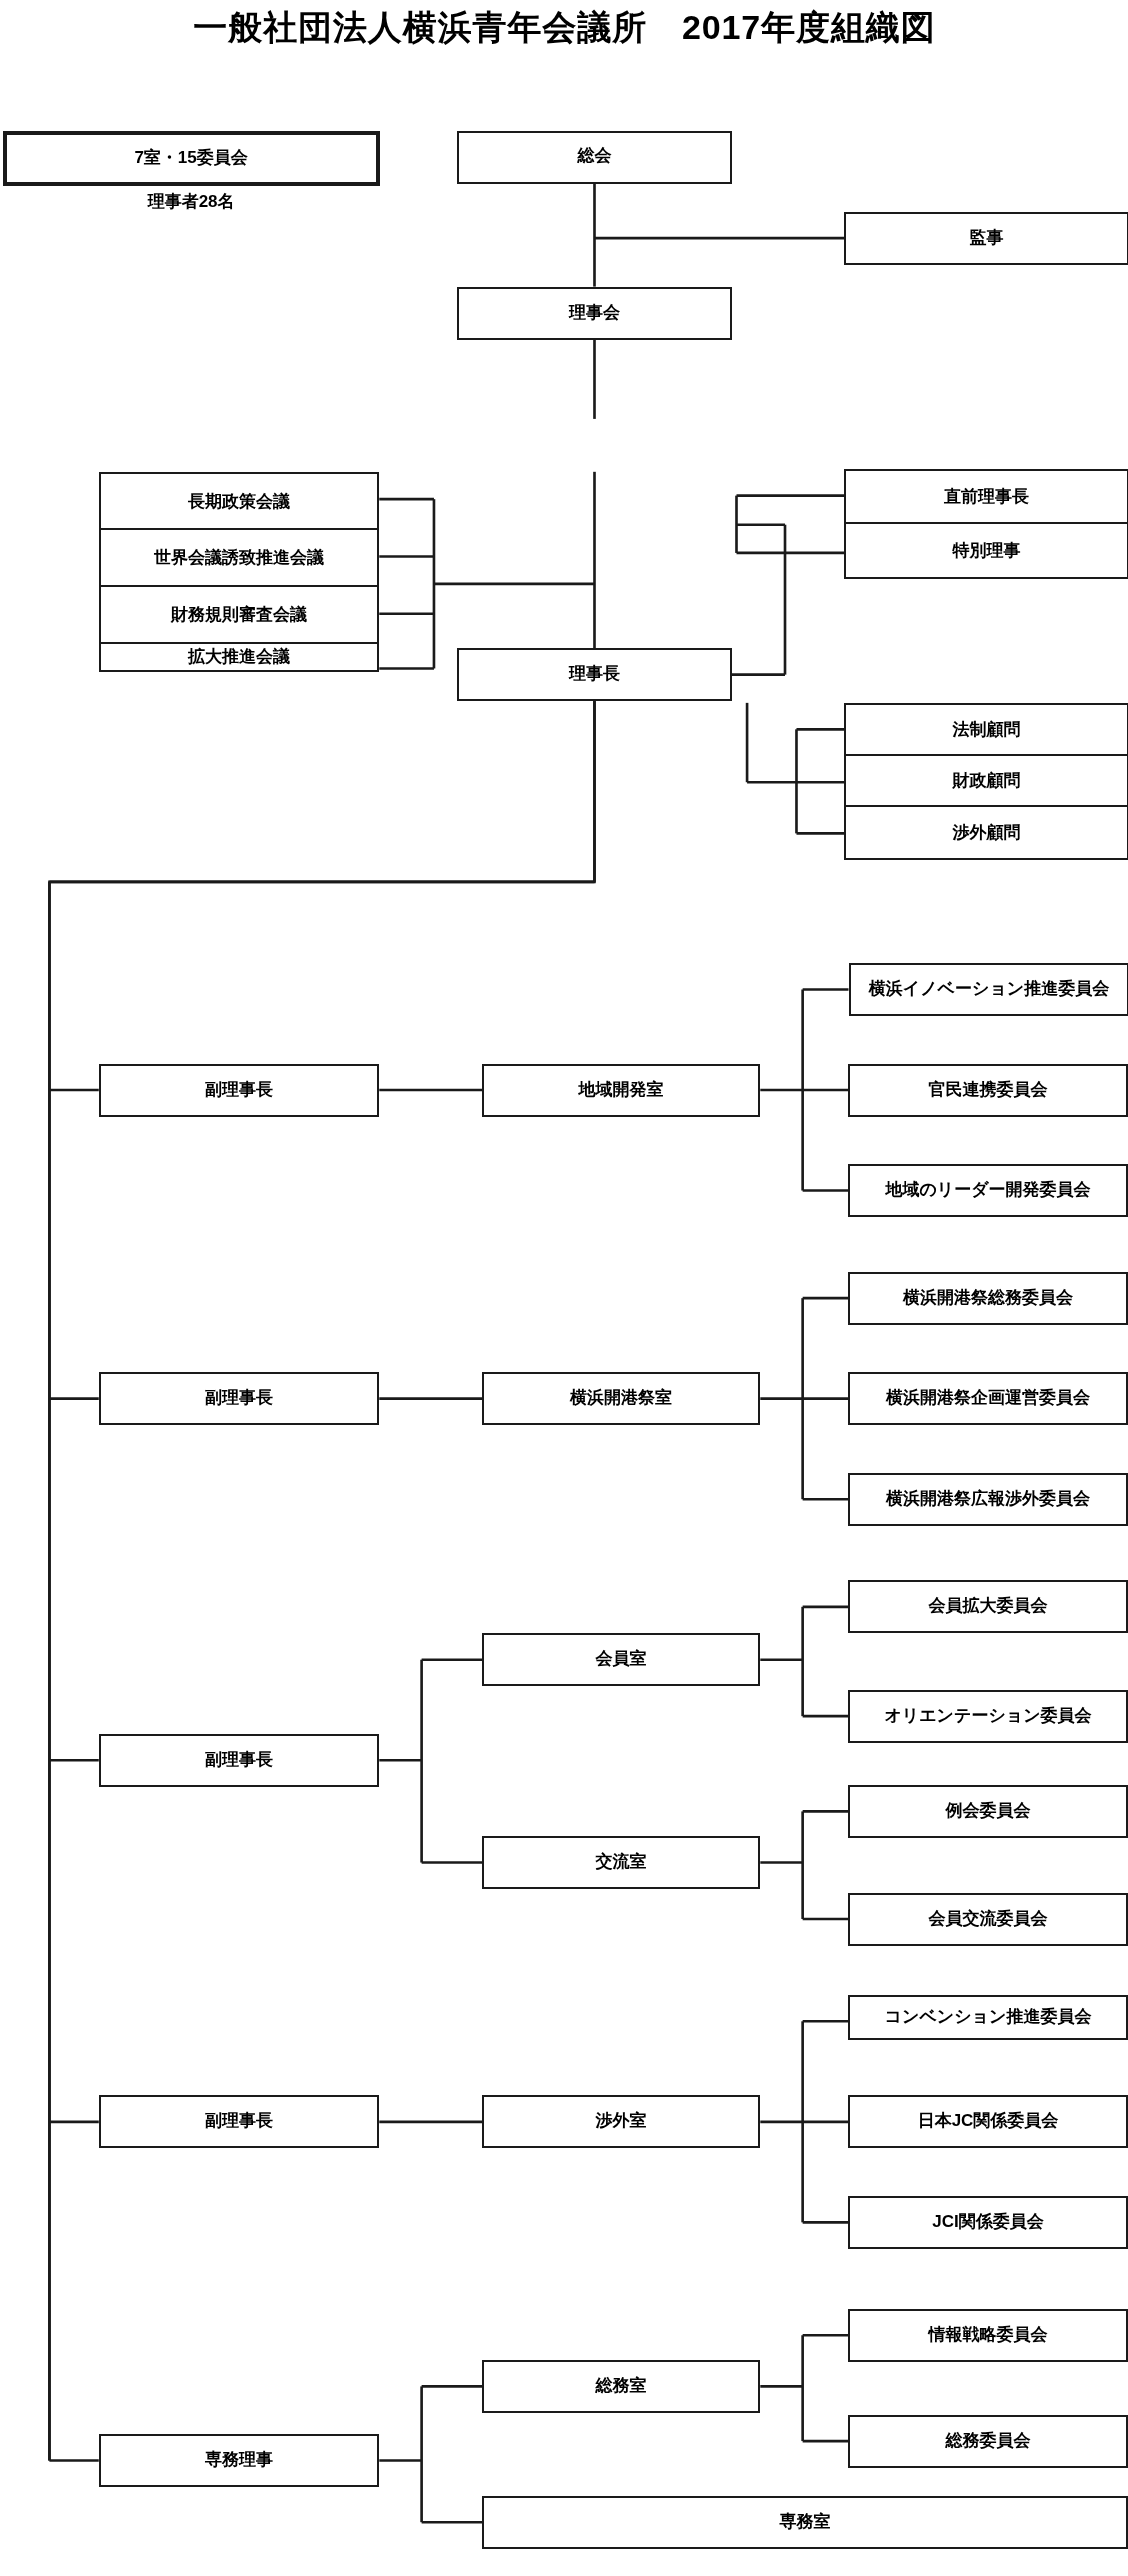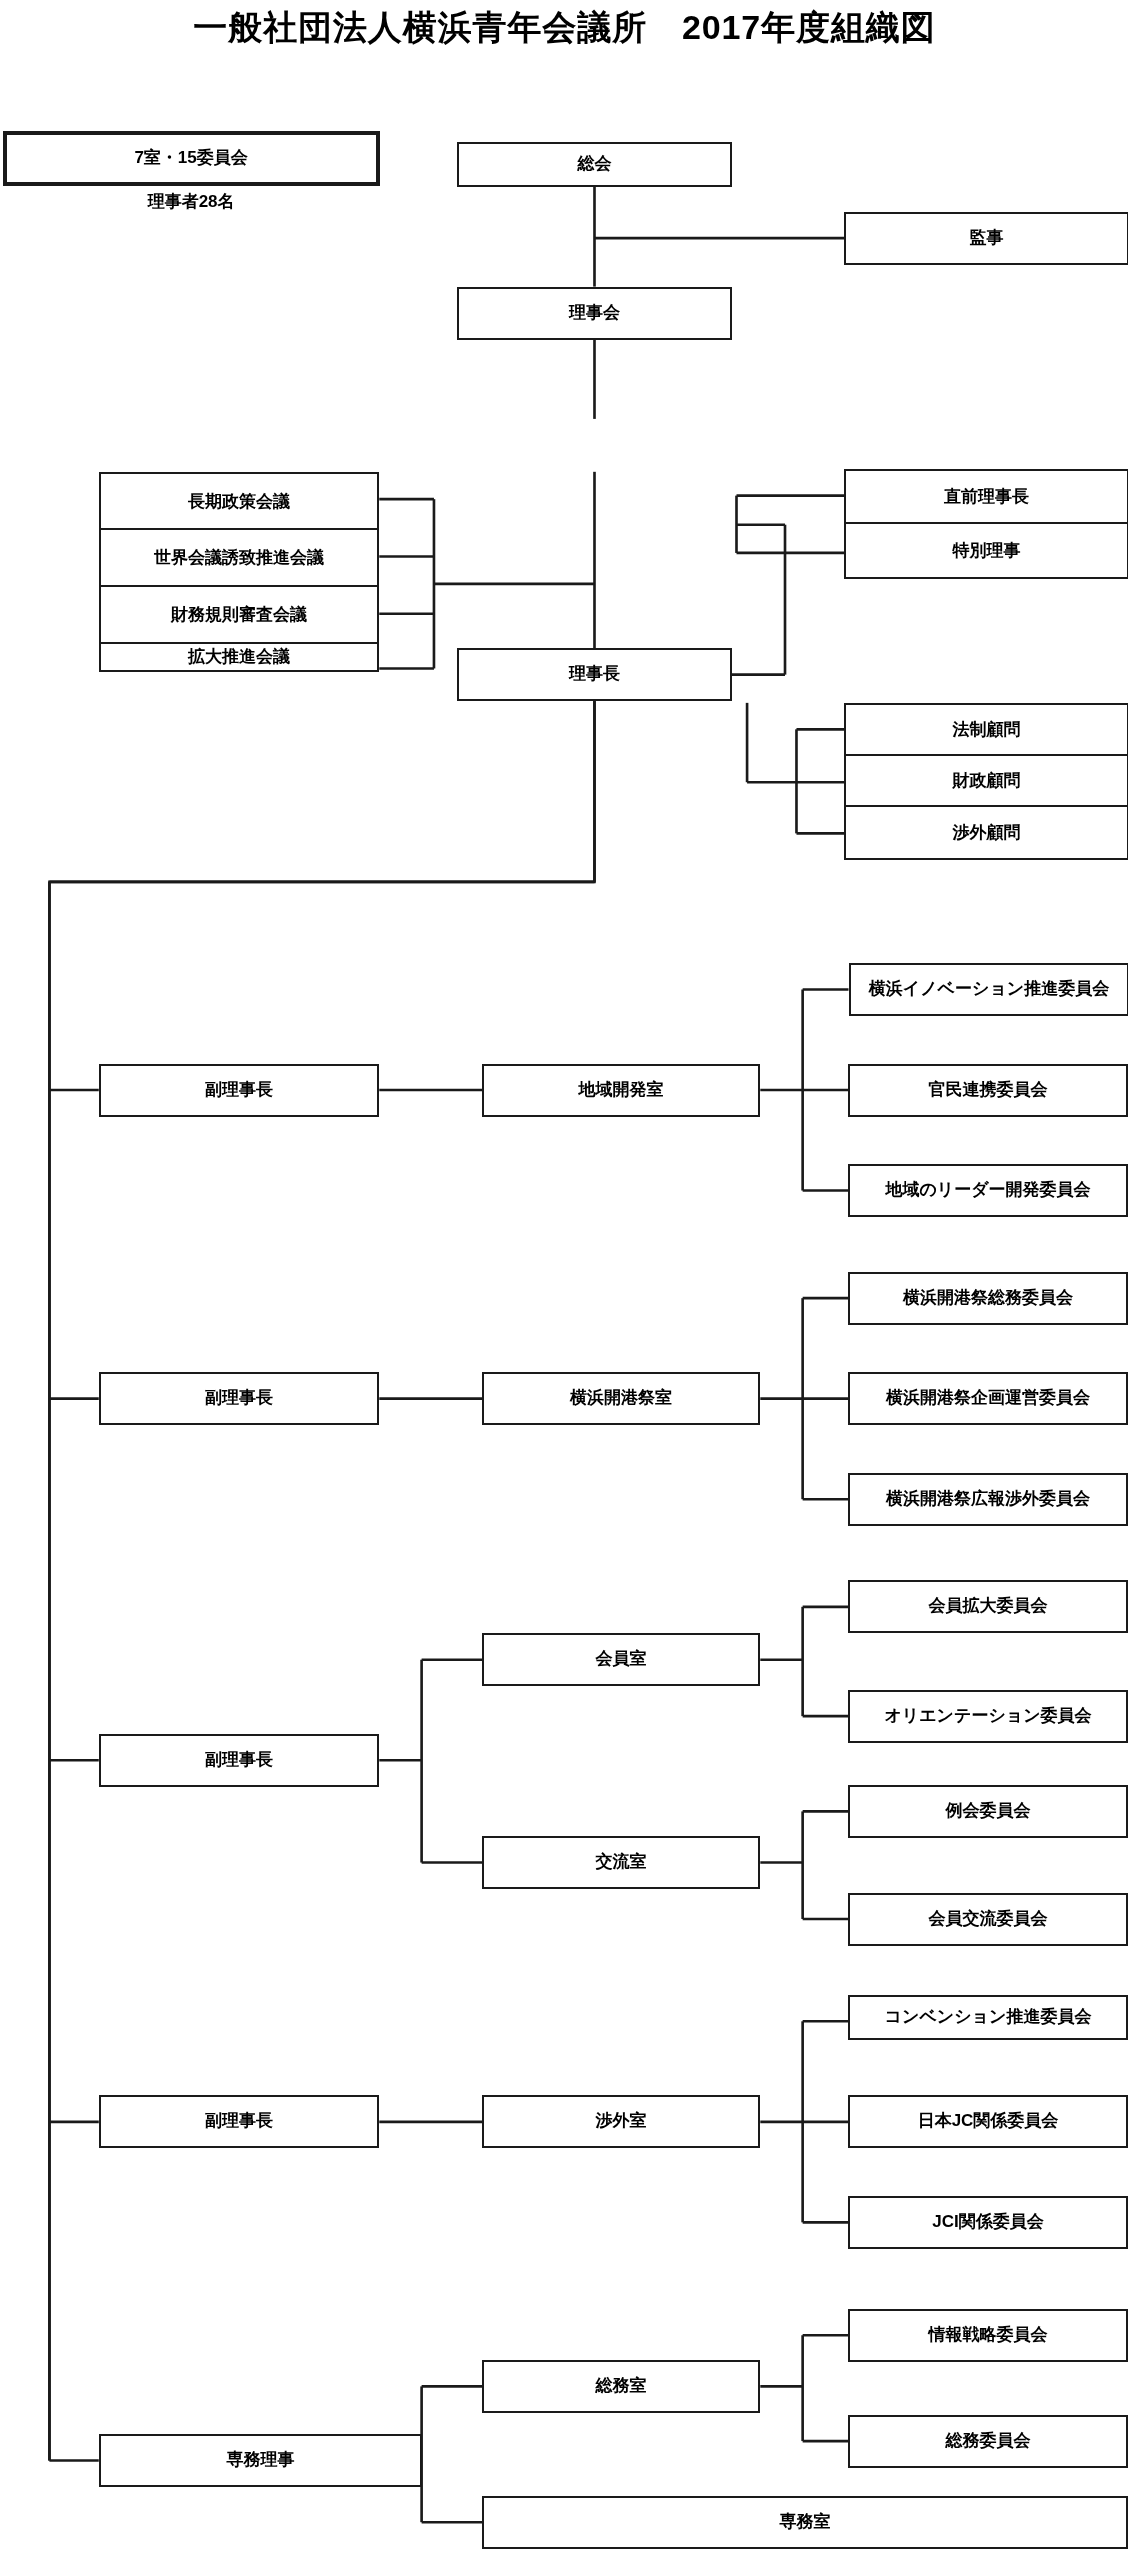--- a/index.html
+++ b/index.html
@@ -165,21 +165,21 @@
     <polyline points="674,795 674,1000 56,1000 56,2790" stroke="#1a1a1a" stroke-width="3" fill="none"></polyline>
   </svg>
 
   <div class="title">一般社団法人横浜青年会議所　2017年度組織図</div>
 
   <div class="node thick" style="left:2.6px; top:131px; width:377px; height:55px;">
     <span>7室・15委員会</span>
   </div>
   <div class="plain-label" style="left:2.6px; top:190px; width:377px;">理事者28名</div>
 
-  <div class="node" style="left:457px; top:142px; width:275px; height:45px;">
+  <div class="node" style="left:457px; top:131px; width:275px; height:53px;font-family:Liberation Mono, monospace;">
     <span>総会</span>
   </div>
 
   <div class="node" style="left:844px; top:212px; width:285px; height:53px;">
     <span>監事</span>
   </div>
 
   <div class="node" style="left:457px; top:287px; width:275px; height:53px;">
     <span>理事会</span>
   </div>
@@ -288,21 +288,21 @@
   <div class="node" style="left:848px; top:1995px; width:280px; height:45px;">
     <span>コンベンション推進委員会</span>
   </div>
   <div class="node" style="left:848px; top:2095px; width:280px; height:53px;">
     <span>日本JC関係委員会</span>
   </div>
   <div class="node" style="left:848px; top:2196px; width:280px; height:53px;text-align:right;">
     <span>JCI関係委員会</span>
   </div>
 
-  <div class="node" style="left:99px; top:2434px; width:323px; height:53px;">
+  <div class="node" style="left:99px; top:2434px; width:280px; height:53px;">
     <span>専務理事</span>
   </div>
   <div class="node" style="left:482px; top:2360px; width:278px; height:53px;">
     <span>総務室</span>
   </div>
   <div class="node" style="left:848px; top:2309px; width:280px; height:53px;">
     <span>情報戦略委員会</span>
   </div>
   <div class="node" style="left:848px; top:2415px; width:280px; height:53px;">
     <span>総務委員会</span>

